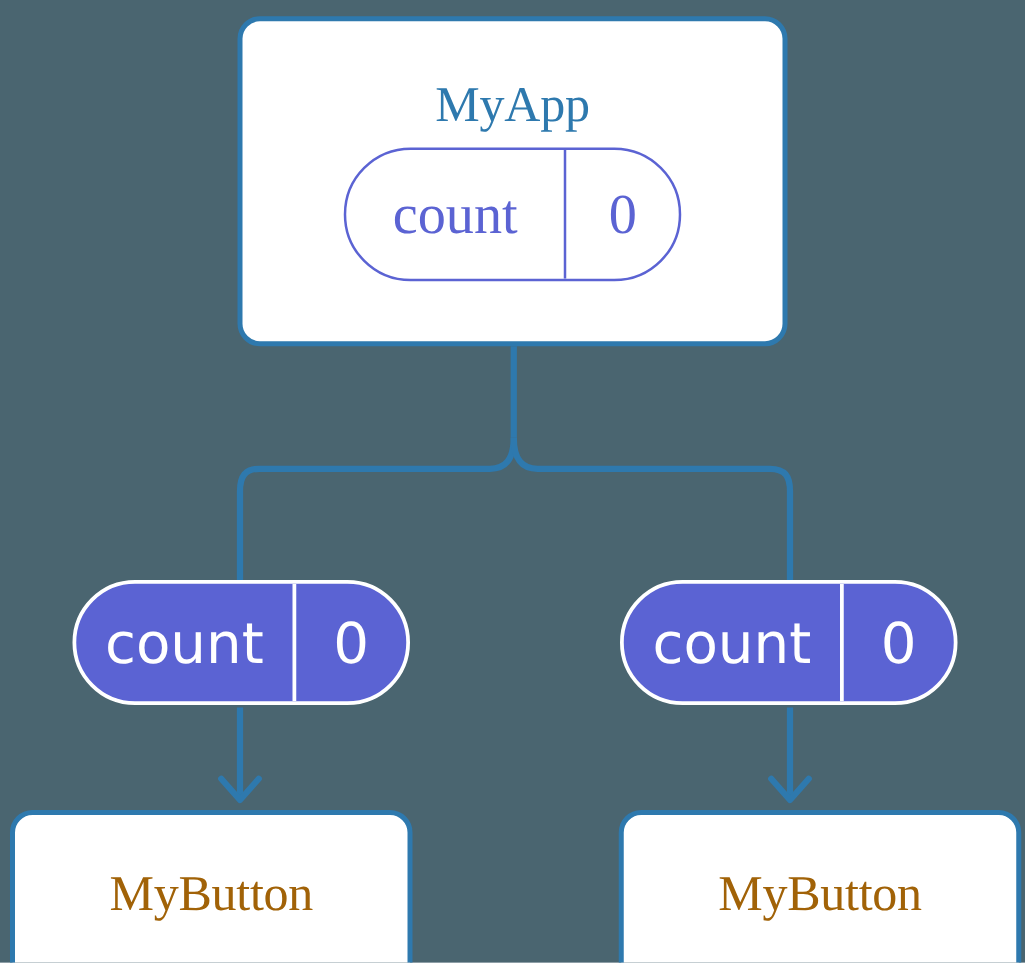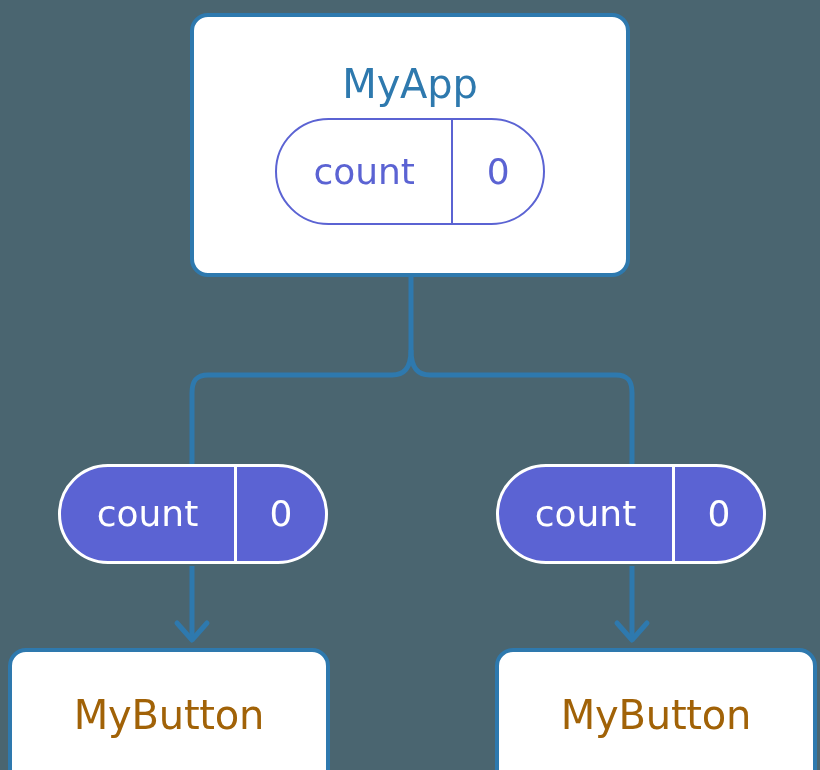--- a/index.html
+++ b/index.html
@@ -31,20 +31,21 @@
   
   .component-box {
     position: absolute;
     background: #ffffff;
     border: 4px solid #2e79ae;
     border-radius: 18px;
     box-sizing: border-box;
     display: flex;
     flex-direction: column;
     align-items: center;
+    font-family: Liberation Serif, serif;
   }
   #root-component-box {
     left: 190px;
     top: 13px;
     width: 440px;
     height: 264px;
     justify-content: flex-start;
   }
   .component-title {
     color: #2e79ae;
@@ -64,21 +65,21 @@
     align-items: stretch;
     border-radius: 9999px;
     overflow: hidden;
   }
   .state-pill .pill-key,
   .state-pill .pill-value {
     display: flex;
     align-items: center;
     justify-content: center;
     box-sizing: border-box;
-    font-size: 36px;
+    font-size: 45px;
     line-height: 1;
     white-space: nowrap;
   }
 
   
   .state-pill.outlined {
     border: 2px solid #5b63d3;
     background: transparent;
   }
   .state-pill.outlined .pill-key,

